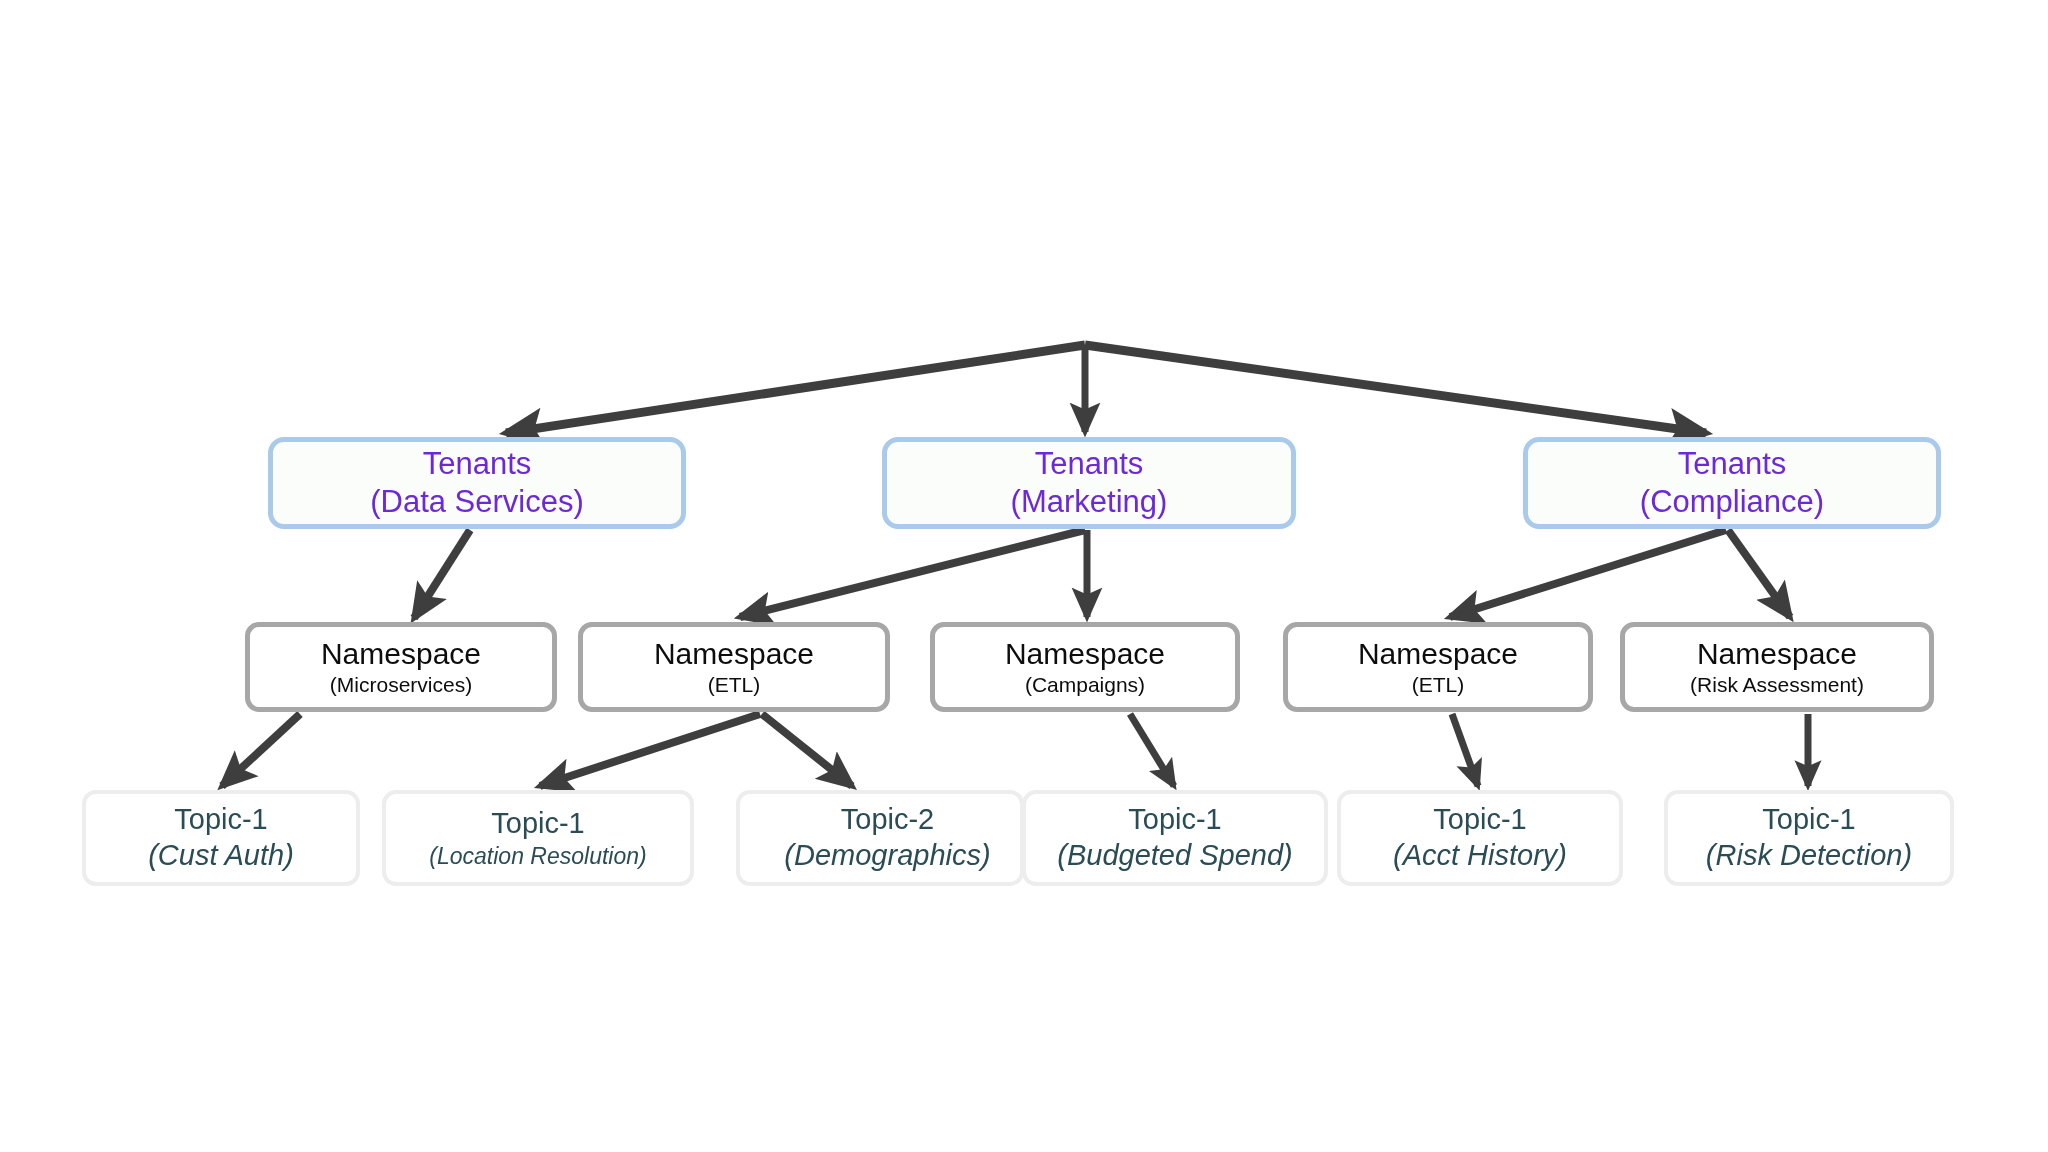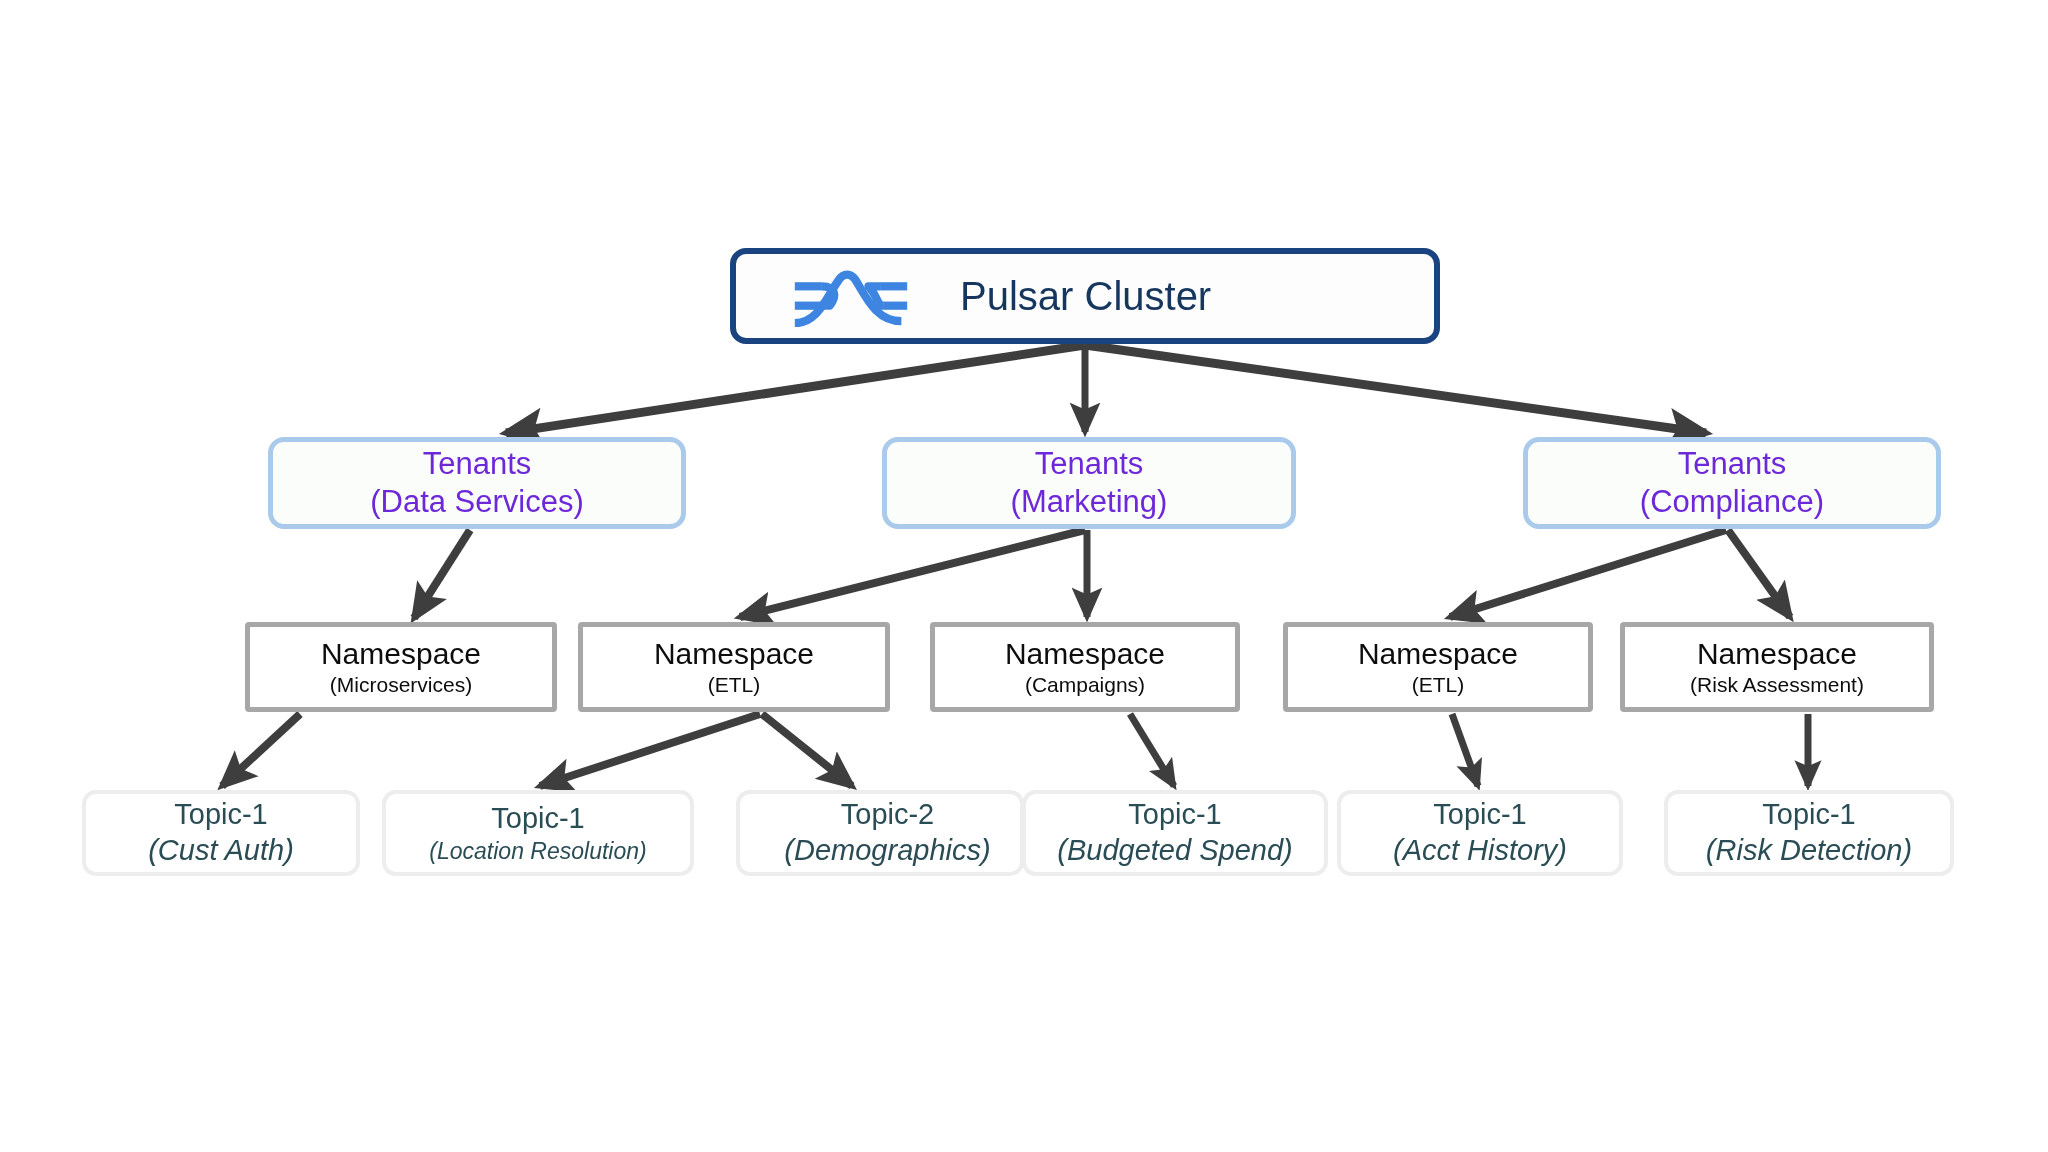--- a/index.html
+++ b/index.html
@@ -98,37 +98,37 @@
 
   #node-tenant-0 { left: 268px; width: 418px; }
   #node-tenant-1 { left: 882px; width: 414px; }
   #node-tenant-2 { left: 1523px; width: 418px; }
 
   
   .namespace {
     top: 622px;
     height: 90px;
     border: 5px solid #a7a7a7;
-    border-radius: 4px;
+    border-radius: 14px;
     background: #ffffff;
     color: #0d0d0d;
   }
   .namespace .line1 { font-size: 30px; line-height: 1.22; }
   .namespace .line2 { font-size: 21px; line-height: 1.22; }
 
   #node-ns-0 { left: 245px; width: 312px; }
   #node-ns-1 { left: 578px; width: 312px; }
   #node-ns-2 { left: 930px; width: 310px; }
   #node-ns-3 { left: 1283px; width: 310px; }
   #node-ns-4 { left: 1620px; width: 314px; }
 
   
   .topic {
     top: 790px;
-    height: 86px;
+    height: 96px;
     border: 4px solid #ededed;
     border-radius: 14px;
     background: #ffffff;
     color: #2a4c55;
   }
   .topic .line1 { font-size: 29px; line-height: 1.24; }
   .topic .line2 { font-size: 29px; line-height: 1.24; font-style: italic; }
   .topic.small .line2 { font-size: 23px; }
 
   #node-topic-0 { left: 82px; width: 278px; }
@@ -174,34 +174,20 @@
       <line x1="762" y1="714" x2="852" y2="786" stroke-width="8" marker-end="url(#ah)"></line>
 
       <line x1="1130" y1="714" x2="1174" y2="786" stroke-width="7" marker-end="url(#ahs)"></line>
 
       <line x1="1452" y1="714" x2="1478" y2="786" stroke-width="7" marker-end="url(#ahs)"></line>
 
       <line x1="1808" y1="714" x2="1808" y2="786" stroke-width="7" marker-end="url(#ahs)"></line>
     </g>
   </svg>
 
-  <div class="node" id="node-root">
-    <svg id="root-logo" viewBox="0 0 120 64" xmlns="http://www.w3.org/2000/svg">
-      <g fill="none" stroke="#3d85e0" stroke-width="8.5" stroke-linecap="butt">
-        <path d="M 2 22 L 30 22"></path>
-        <path d="M 2 42 L 26 42"></path>
-        <path d="M 90 22 L 118 22"></path>
-        <path d="M 94 42 L 118 42"></path>
-        <path d="M 2 60 C 26 60 34 34 47 16 C 52 8 60 8 65 16 C 76 34 86 58 112 58" stroke-linejoin="round"></path>
-        <path d="M 30 22 C 44 22 46 32 38 42 L 26 42" stroke-linejoin="round"></path>
-        <path d="M 90 22 L 78 22 C 88 32 86 42 94 42" stroke-linejoin="round"></path>
-      </g>
-    </svg>
-    <span id="root-label">Pulsar Cluster</span>
-  </div>
 
   <div class="node tenant" id="node-tenant-0">
     <span class="line1">Tenants</span>
     <span class="line2">(Data Services)</span>
   </div>
   <div class="node tenant" id="node-tenant-1">
     <span class="line1">Tenants</span>
     <span class="line2">(Marketing)</span>
   </div>
   <div class="node tenant" id="node-tenant-2">

